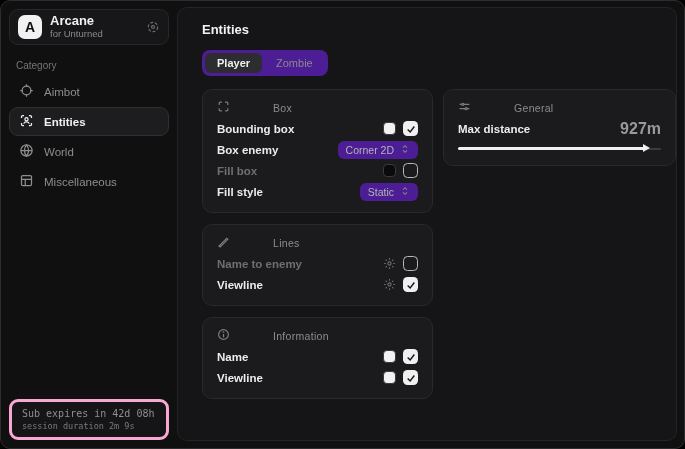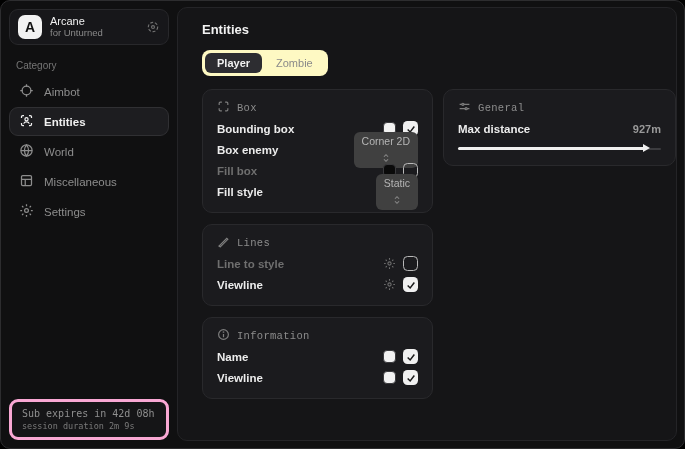--- a/index.html
+++ b/index.html
@@ -4,58 +4,58 @@
 <style>
   * { margin:0; padding:0; box-sizing:border-box; }
   html,body { width:685px; height:449px; background:#000; font-family:"Liberation Sans", sans-serif; }
   .window { position:absolute; inset:0; background:#101011; border:1px solid #2d2d2f; border-radius:10px; overflow:hidden; }
 
   
   .sidebar { position:absolute; left:0; top:0; bottom:0; width:176px; padding:8px; }
   .logo-card { height:36px; background:#17171a; border:1px solid #28282b; border-radius:9px; display:flex; align-items:center; padding:0 8px; gap:8px; }
   .avatar { width:24px; height:24px; background:#f2f2f2; border-radius:7px; color:#111; font-weight:bold; font-size:14px; display:flex; align-items:center; justify-content:center; }
   .logo-text { flex:1; line-height:1.15; }
-  .logo-title { font-size:11px; font-weight:400; color:#f0f0f0; }
+  .logo-title { font-size:13px; font-weight:700; color:#f0f0f0; }
   .logo-sub { font-size:9.5px; color:#8a8a8a; }
   .sync { color:#6f6f6f; display:flex; }
   .cat-label { margin:15px 0 6px 7px; font-size:10px; color:#757575; }
   .nav-item { height:29px; display:flex; align-items:center; gap:10px; padding-left:9px; border:1px solid transparent; border-radius:9px; color:#8d8d8d; font-size:11.5px; margin-bottom:1px; cursor:default; }
   .nav-item svg { flex:0 0 auto; }
   .nav-item.selected { background:#1d1d20; border-color:#303033; color:#f0f0f0; font-weight:600; }
   .side-footer { position:absolute; left:8px; right:8px; bottom:8px; background:#151517; border:3px solid #f9a8d4; border-radius:9px; padding:6px 10px; }
   .sf1 { font-family:"DejaVu Sans Mono", monospace; font-size:10px; color:#8f8f8f; white-space:nowrap; }
   .sf2 { font-family:"DejaVu Sans Mono", monospace; font-size:8.5px; color:#7a7a7a; margin-top:2px; white-space:nowrap; }
 
   
   .main { position:absolute; left:176px; top:6px; right:7px; bottom:7px; background:#151517; border:1px solid #242427; border-radius:10px; padding:14px 0 0 24px; }
   .page-title { font-size:13px; font-weight:700; color:#f2f2f2; }
-  .tabs { display:inline-flex; background:#fef9c3; border-radius:8px; padding:3px; margin-top:13px; gap:2px; }
+  .tabs { display:inline-flex; background:#4c1d95; border-radius:8px; padding:3px; margin-top:13px; gap:2px; }
   .tab { padding:4px 12px; border-radius:6px; font-size:11px; color:#8a8a8a; cursor:default; }
   .tab.selected { background:#2d2d31; color:#f0f0f0; font-weight:600; }
   .columns { display:flex; gap:10px; margin-top:13px; align-items:flex-start; }
   .col-left { width:238px; display:flex; flex-direction:column; gap:11px; }
   .col-right { width:240px; }
   .card { background:#1b1b1e; border:1px solid #29292c; border-radius:10px; padding:10px 14px; }
   .sec-head { display:flex; align-items:center; gap:7px; height:15px; margin-bottom:3px; color:#7d7d7d; }
-  .sec-title { font-family:Liberation Mono, monospace; font-size:10.5px; color:#8c8c8c; letter-spacing:.3px; }
+  .sec-title { font-family:Liberation Sans, sans-serif; font-size:10.5px; color:#8c8c8c; letter-spacing:.3px;margin-left:36px; }
   .row { height:21px; display:flex; align-items:center; justify-content:space-between; }
   .row-label { font-size:11.5px; font-weight:600; color:#ececec; }
   .row-label.dim { color:#6f6f6f; }
   .controls { display:flex; align-items:center; gap:7px; }
   .swatch { width:13px; height:13px; border-radius:4px; border:1px solid #3a3a3d; }
   .checkbox { width:15px; height:15px; border-radius:4.5px; display:flex; align-items:center; justify-content:center; }
   .checkbox.checked { background:#f0f0f0; }
   .checkbox.unchecked { background:transparent; border:1.5px solid #b9b9b9; }
-  .dropdown { display:flex; align-items:center; gap:6px; background:#404040; border-radius:6px; padding:3px 8px; font-size:10.5px; color:#b5b5b5; cursor:default;flex-direction:column; }
+  .dropdown { display:flex; align-items:center; gap:6px; background:#4c1d95; border-radius:6px; padding:3px 8px; font-size:10.5px; color:#b5b5b5; cursor:default; }
   .gear-btn { display:flex; color:#6e6e6e; cursor:default; }
   .slider-row { margin-top:4px; position:relative; height:12px; }
   .track { position:absolute; top:5px; left:0; right:0; height:2px; background:#3c3c3f; border-radius:2px; }
   .fill { position:absolute; top:4px; left:0; height:3px; background:#f0f0f0; border-radius:2px; }
   .thumb { position:absolute; top:1px; width:0; height:0; border-left:7px solid #f0f0f0; border-top:4.5px solid transparent; border-bottom:4.5px solid transparent; }
-  .val { font-size:11px; color:#9a9a9a; font-weight:600; }
+  .val { font-size:16px; color:#9a9a9a; font-weight:600; }
 </style>
 </head>
 <body>
 
 <div class="window">
 
   <div class="sidebar">
     <div class="logo-card">
       <div class="avatar">A</div>
       <div class="logo-text">
@@ -102,27 +102,20 @@
       <span>World</span>
     </div>
     <div class="nav-item">
       <span><svg width="15" height="15" viewBox="0 0 24 24" fill="none" stroke="currentColor" stroke-width="2">
             <rect x="4" y="4" width="16" height="16" rx="2"></rect>
             <line x1="4" y1="10" x2="20" y2="10"></line>
             <line x1="10" y1="10" x2="10" y2="20"></line>
           </svg></span>
       <span>Miscellaneous</span>
     </div>
-    <div class="nav-item">
-      <span><svg width="15" height="15" viewBox="0 0 24 24" fill="none" stroke="currentColor" stroke-width="2">
-            <circle cx="12" cy="12" r="3"></circle>
-            <path d="M12 2v3M12 19v3M2 12h3M19 12h3M4.9 4.9l2.1 2.1M17 17l2.1 2.1M19.1 4.9L17 7M7 17l-2.1 2.1"></path>
-          </svg></span>
-      <span>Settings</span>
-    </div>
 
     <div class="side-footer">
       <div class="sf1">Sub expires in 42d 08h</div>
       <div class="sf2">session duration 2m 9s</div>
     </div>
   </div>
 
   <div class="main">
     <div class="page-title">Entities</div>
 
@@ -186,21 +179,21 @@
 
         <div class="card">
           <div class="sec-head">
             <span><svg width="13" height="13" viewBox="0 0 24 24" fill="none" stroke="currentColor" stroke-width="2.2">
                   <path d="M4 20L18 6l2 2L6 22z" fill="none"></path>
                   <line x1="3" y1="21" x2="7" y2="21"></line>
                 </svg></span>
             <span class="sec-title">Lines</span>
           </div>
           <div class="row">
-            <span class="row-label dim">Line to style</span>
+            <span class="row-label dim">Name to enemy</span>
             <span class="controls">
               <span class="gear-btn">
                   <svg width="13" height="13" viewBox="0 0 24 24" fill="none" stroke="currentColor" stroke-width="2">
                     <circle cx="12" cy="12" r="3"></circle>
                     <path d="M12 2v3M12 19v3M2 12h3M19 12h3M4.9 4.9l2.1 2.1M17 17l2.1 2.1M19.1 4.9L17 7M7 17l-2.1 2.1"></path>
                   </svg>
                 </span>
               <span class="checkbox unchecked"></span>
             </span>
           </div>

